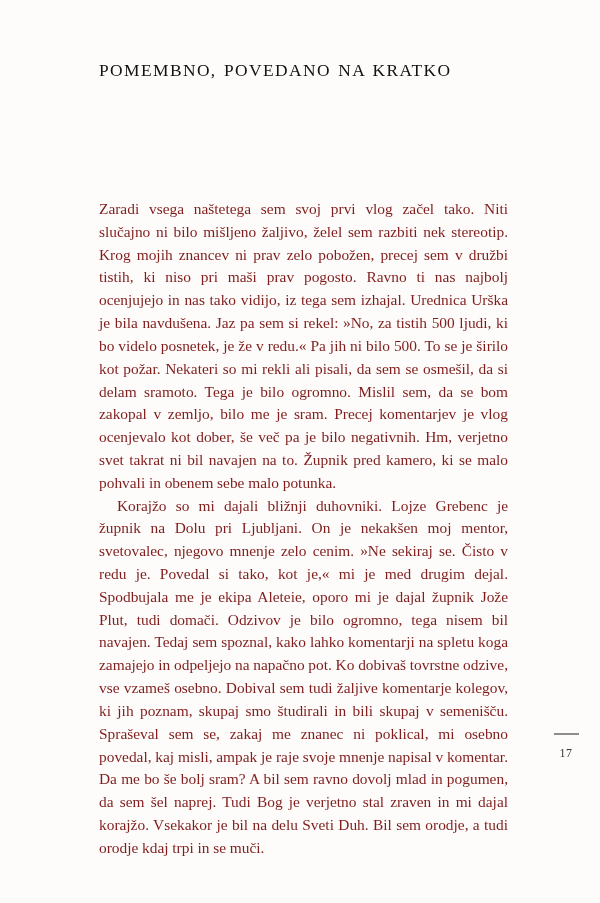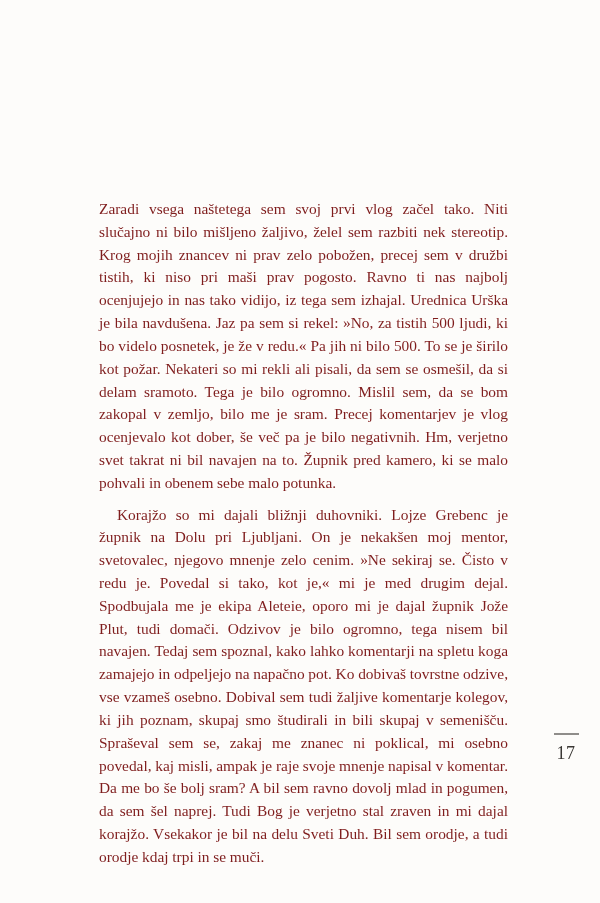--- a/index.html
+++ b/index.html
@@ -55,51 +55,51 @@
     text-align: justify;
     text-justify: inter-word;
     color: #7f1d1d;
     hyphens: none;
     -webkit-hyphens: none;
     word-spacing: -0.1px;
   }
 
   .body-paragraph.indented {
     text-indent: 18px;
-    margin-top: 9px;
   }
 
   
   .folio {
     position: absolute;
     left: 540px;
     top: 733px;
     width: 52px;
     text-align: center;
   }
 
   .folio-rule {
     width: 25px;
     height: 1.6px;
     background: #8f8d8a;
     margin: 0 auto 11px auto;
   }
 
   .folio-number {
-    font-size: 18px;
+    font-size: 12px;
     line-height: 14px;
     color: #3a3734;
     letter-spacing: 0.4px;
   }
 </style>
 </head>
 <body>
 
 <div class="page">
 
+  <h1 class="chapter-heading">POMEMBNO, POVEDANO NA KRATKO</h1>
 
   <div class="text-column">
     <p class="body-paragraph">Zaradi vsega naštetega sem svoj prvi vlog začel tako. Niti slučajno ni bilo mišljeno žaljivo, želel sem razbiti nek stereotip. Krog mojih znancev ni prav zelo pobožen, precej sem v družbi tistih, ki niso pri maši prav pogosto. Ravno ti nas najbolj ocenjujejo in nas tako vidijo, iz tega sem izhajal. Urednica Urška je bila navdušena. Jaz pa sem si rekel: »No, za tistih 500 ljudi, ki bo videlo posnetek, je že v redu.« Pa jih ni bilo 500. To se je širilo kot požar. Nekateri so mi rekli ali pisali, da sem se osmešil, da si delam sramoto. Tega je bilo ogromno. Mislil sem, da se bom zakopal v zemljo, bilo me je sram. Precej komentarjev je vlog ocenjevalo kot dober, še več pa je bilo negativnih. Hm, verjetno svet takrat ni bil navajen na to. Župnik pred kamero, ki se malo pohvali in obenem sebe malo potunka.</p>
     <p class="body-paragraph indented">Korajžo so mi dajali bližnji duhovniki. Lojze Grebenc je župnik na Dolu pri Ljubljani. On je nekakšen moj mentor, svetovalec, njegovo mnenje zelo cenim. »Ne sekiraj se. Čisto v redu je. Povedal si tako, kot je,« mi je med drugim dejal. Spodbujala me je ekipa Aleteie, oporo mi je dajal župnik Jože Plut, tudi domači. Odzivov je bilo ogromno, tega nisem bil navajen. Tedaj sem spoznal, kako lahko komentarji na spletu koga zamajejo in odpeljejo na napačno pot. Ko dobivaš tovrstne odzive, vse vzameš osebno. Dobival sem tudi žaljive komentarje kolegov, ki jih poznam, skupaj smo študirali in bili skupaj v semenišču. Spraševal sem se, zakaj me znanec ni poklical, mi osebno povedal, kaj misli, ampak je raje svoje mnenje napisal v komentar. Da me bo še bolj sram? A bil sem ravno dovolj mlad in pogumen, da sem šel naprej. Tudi Bog je verjetno stal zraven in mi dajal korajžo. Vsekakor je bil na delu Sveti Duh. Bil sem orodje, a tudi orodje kdaj trpi in se muči.</p>
   </div>
 
   <div class="folio">
     <div class="folio-rule"></div>
     <div class="folio-number">17</div>
   </div>

